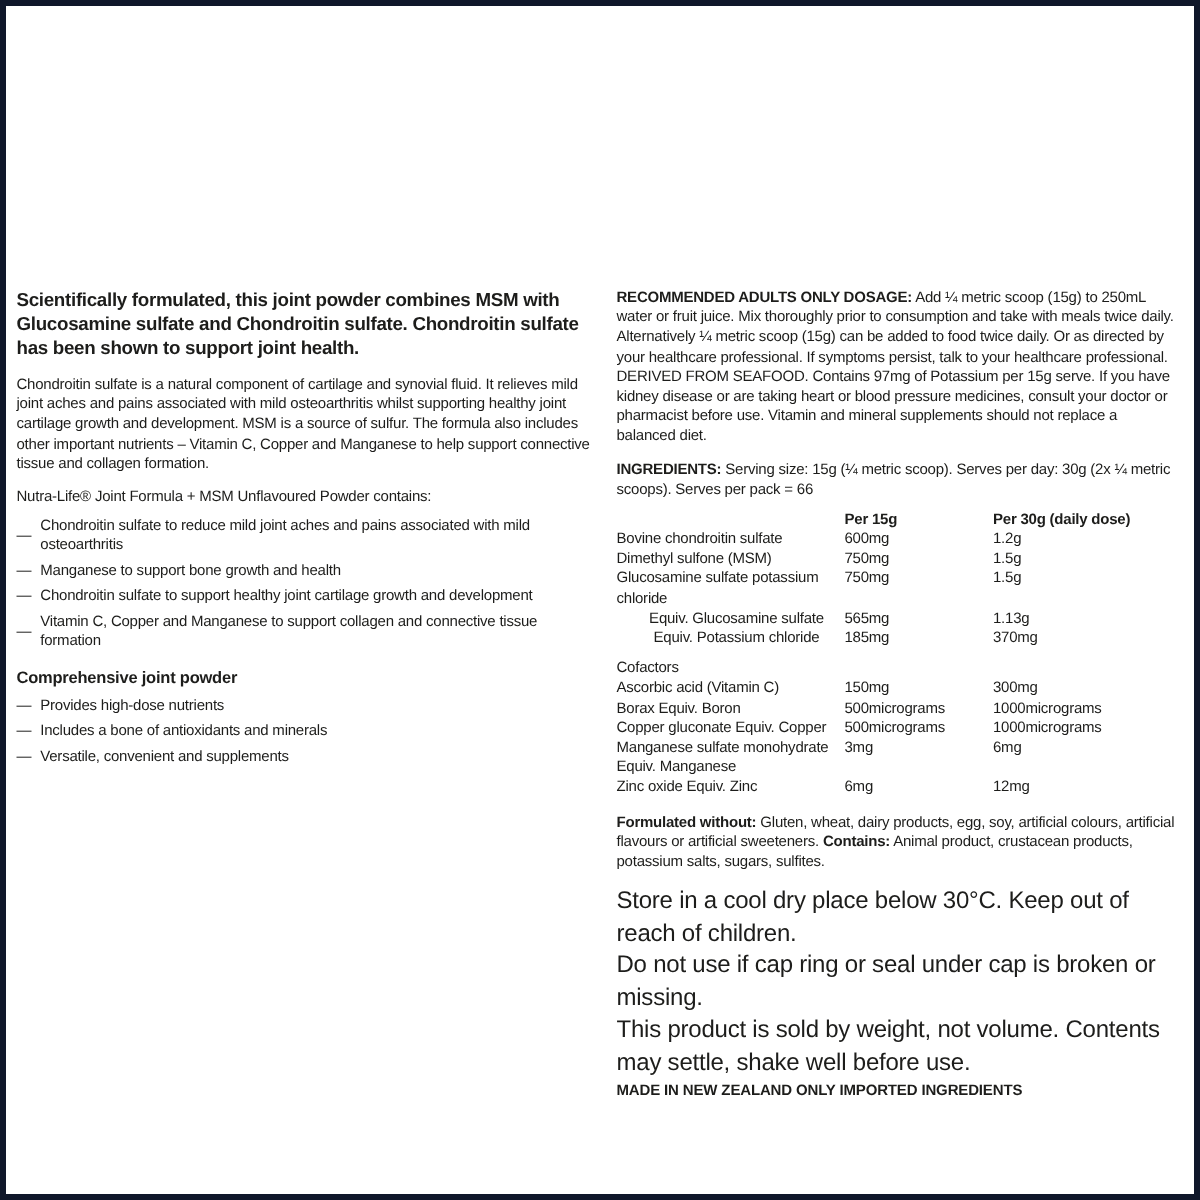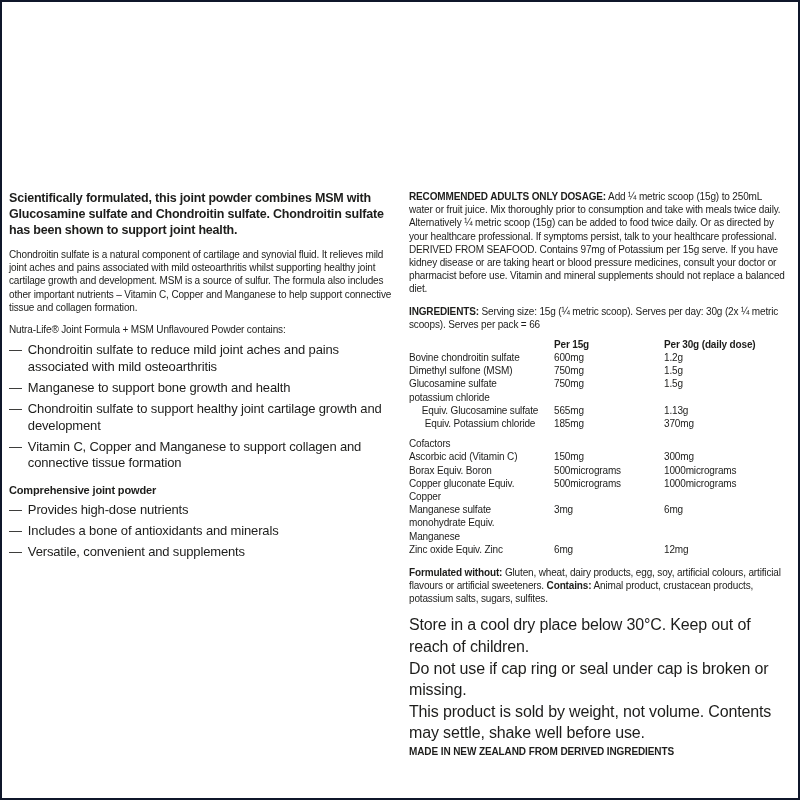--- a/index.html
+++ b/index.html
@@ -6,21 +6,21 @@
   html,body { margin:0; padding:0; background:#ffffff; }
   body {
     width:800px; height:800px;
     font-family:"Liberation Sans", sans-serif;
     color:#1d1d1b;
     -webkit-font-smoothing:antialiased;
   }
   .frame {
     box-sizing:border-box;
     width:800px; height:800px;
-    border:2px solid #0f172a;
+    border:4px solid #0f172a;
     padding:188px 12px 0 7px;
     display:flex;
     gap:16px;
     overflow:hidden;
     background:#ffffff;
   }
   .col-left  { width:384px; flex:none; }
   .col-right { flex:1; min-width:0; }
 
   .blk { margin:0 0 9px 0; font-size:10px; line-height:1.32; letter-spacing:-0.15px; }
@@ -35,32 +35,33 @@
     font-weight:bold;
     font-size:11px;
     margin:0 0 6px 0;
     letter-spacing:-0.15px;
   }
   .b { font-weight:bold; }
 
   .dash-list { margin:0 0 12px 0; }
   .dash-item {
     display:flex;
-    font-size:13px;
+    font-size:10px;
     line-height:1.3;
     letter-spacing:-0.15px;
     margin-bottom:4px;
+    align-items:center;
   }
   .dash-item::before { content:"—"; flex:none; margin-right:6px; }
 
   .tbl { font-size:10px; letter-spacing:-0.15px; margin:2px 0 10px 0; }
   .trow {
     display:grid;
     grid-template-columns:1fr 98px 122px;
-    column-gap:12px;
+    column-gap:1px;
     line-height:1.32;
   }
   .trow.thead { font-weight:bold; }
   .trow.indent .cell-name { padding-left:9px;text-align:center; }
   .trow.section { margin-top:7px; }
   .cell { min-width:0; }
 
   .tight-line { margin:0; font-size:16px; line-height:1.35; letter-spacing:-0.15px; }
   .made-in {
     margin:1px 0 0 0;
@@ -214,16 +215,16 @@
 
         <p class="tight-line">
           <span>Do not use if cap ring or seal under cap is broken or missing.</span>
         </p>
 
         <p class="tight-line">
           <span>This product is sold by weight, not volume. Contents may settle, shake well before use.</span>
         </p>
       </div>
 
-    <p class="made-in">MADE IN NEW ZEALAND FROM DERIVED INGREDIENTS</p>
+    <p class="made-in">MADE IN NEW ZEALAND ONLY IMPORTED INGREDIENTS</p>
 
   </div>
 </div>
 
 </body></html>

